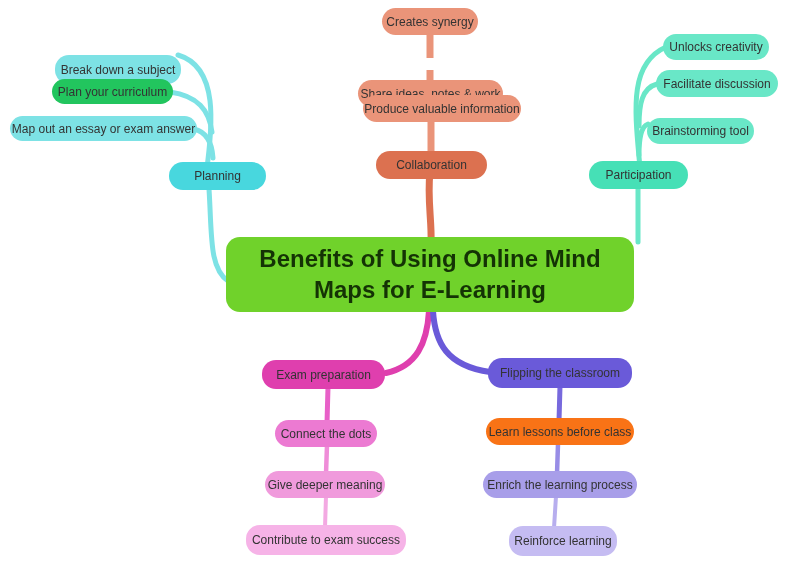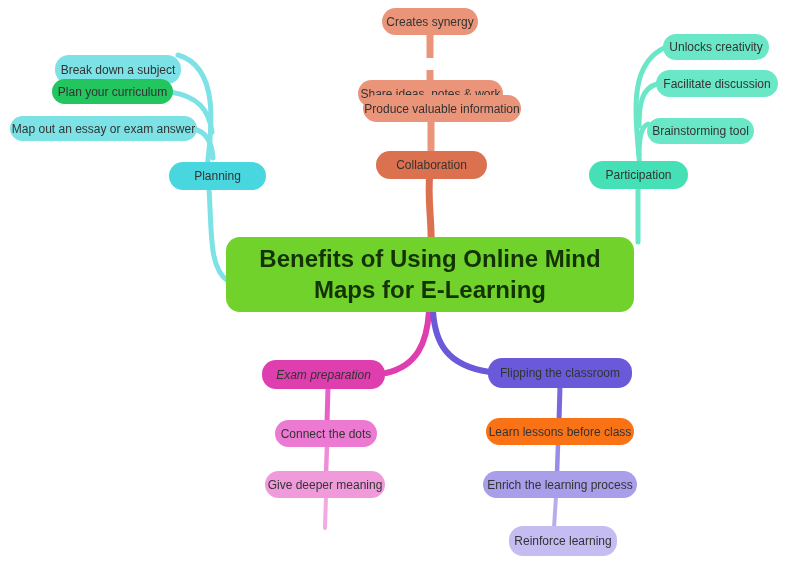--- a/index.html
+++ b/index.html
@@ -87,22 +87,23 @@
   <div class="node b1c2" style="background-color: rgb(234, 148, 121);">Produce valuable information</div>
   <div class="node b1n" style="background-color: rgb(220, 113, 80);">Collaboration</div>
 
   <div class="node b2c0" style="background-color: rgb(105, 231, 199);">Unlocks creativity</div>
   <div class="node b2c1" style="background-color: rgb(105, 231, 199);">Facilitate discussion</div>
   <div class="node b2c2" style="background-color: rgb(105, 231, 199);">Brainstorming tool</div>
   <div class="node b2n" style="background-color: rgb(70, 224, 182);">Participation</div>
 
   <div class="node center-node" style="background-color: rgb(112, 210, 43); color: rgb(20, 51, 5);">Benefits of Using Online Mind Maps for E-Learning</div>
 
-  <div class="node b3n" style="background-color: rgb(223, 63, 174); font-style: italic;">Exam preparation</div>
+  <div class="node b3n" style="background-color: rgb(223, 63, 174);">Exam preparation</div>
   <div class="node b3c0" style="background-color: rgb(236, 122, 210);">Connect the dots</div>
   <div class="node b3c1" style="background-color: rgb(240, 154, 220);">Give deeper meaning</div>
+  <div class="node b3c2" style="background-color: rgb(246, 179, 231);">Contribute to exam success</div>
 
   <div class="node b4n" style="background-color: rgb(106, 90, 217);">Flipping the classroom</div>
   <div class="node b4c0" style="background-color: #f97316;">Learn lessons before class</div>
   <div class="node b4c1" style="background-color: rgb(168, 158, 233);">Enrich the learning process</div>
   <div class="node b4c2" style="background-color: rgb(197, 188, 242);">Reinforce learning</div>
 
 </div>
 
 </body></html>

